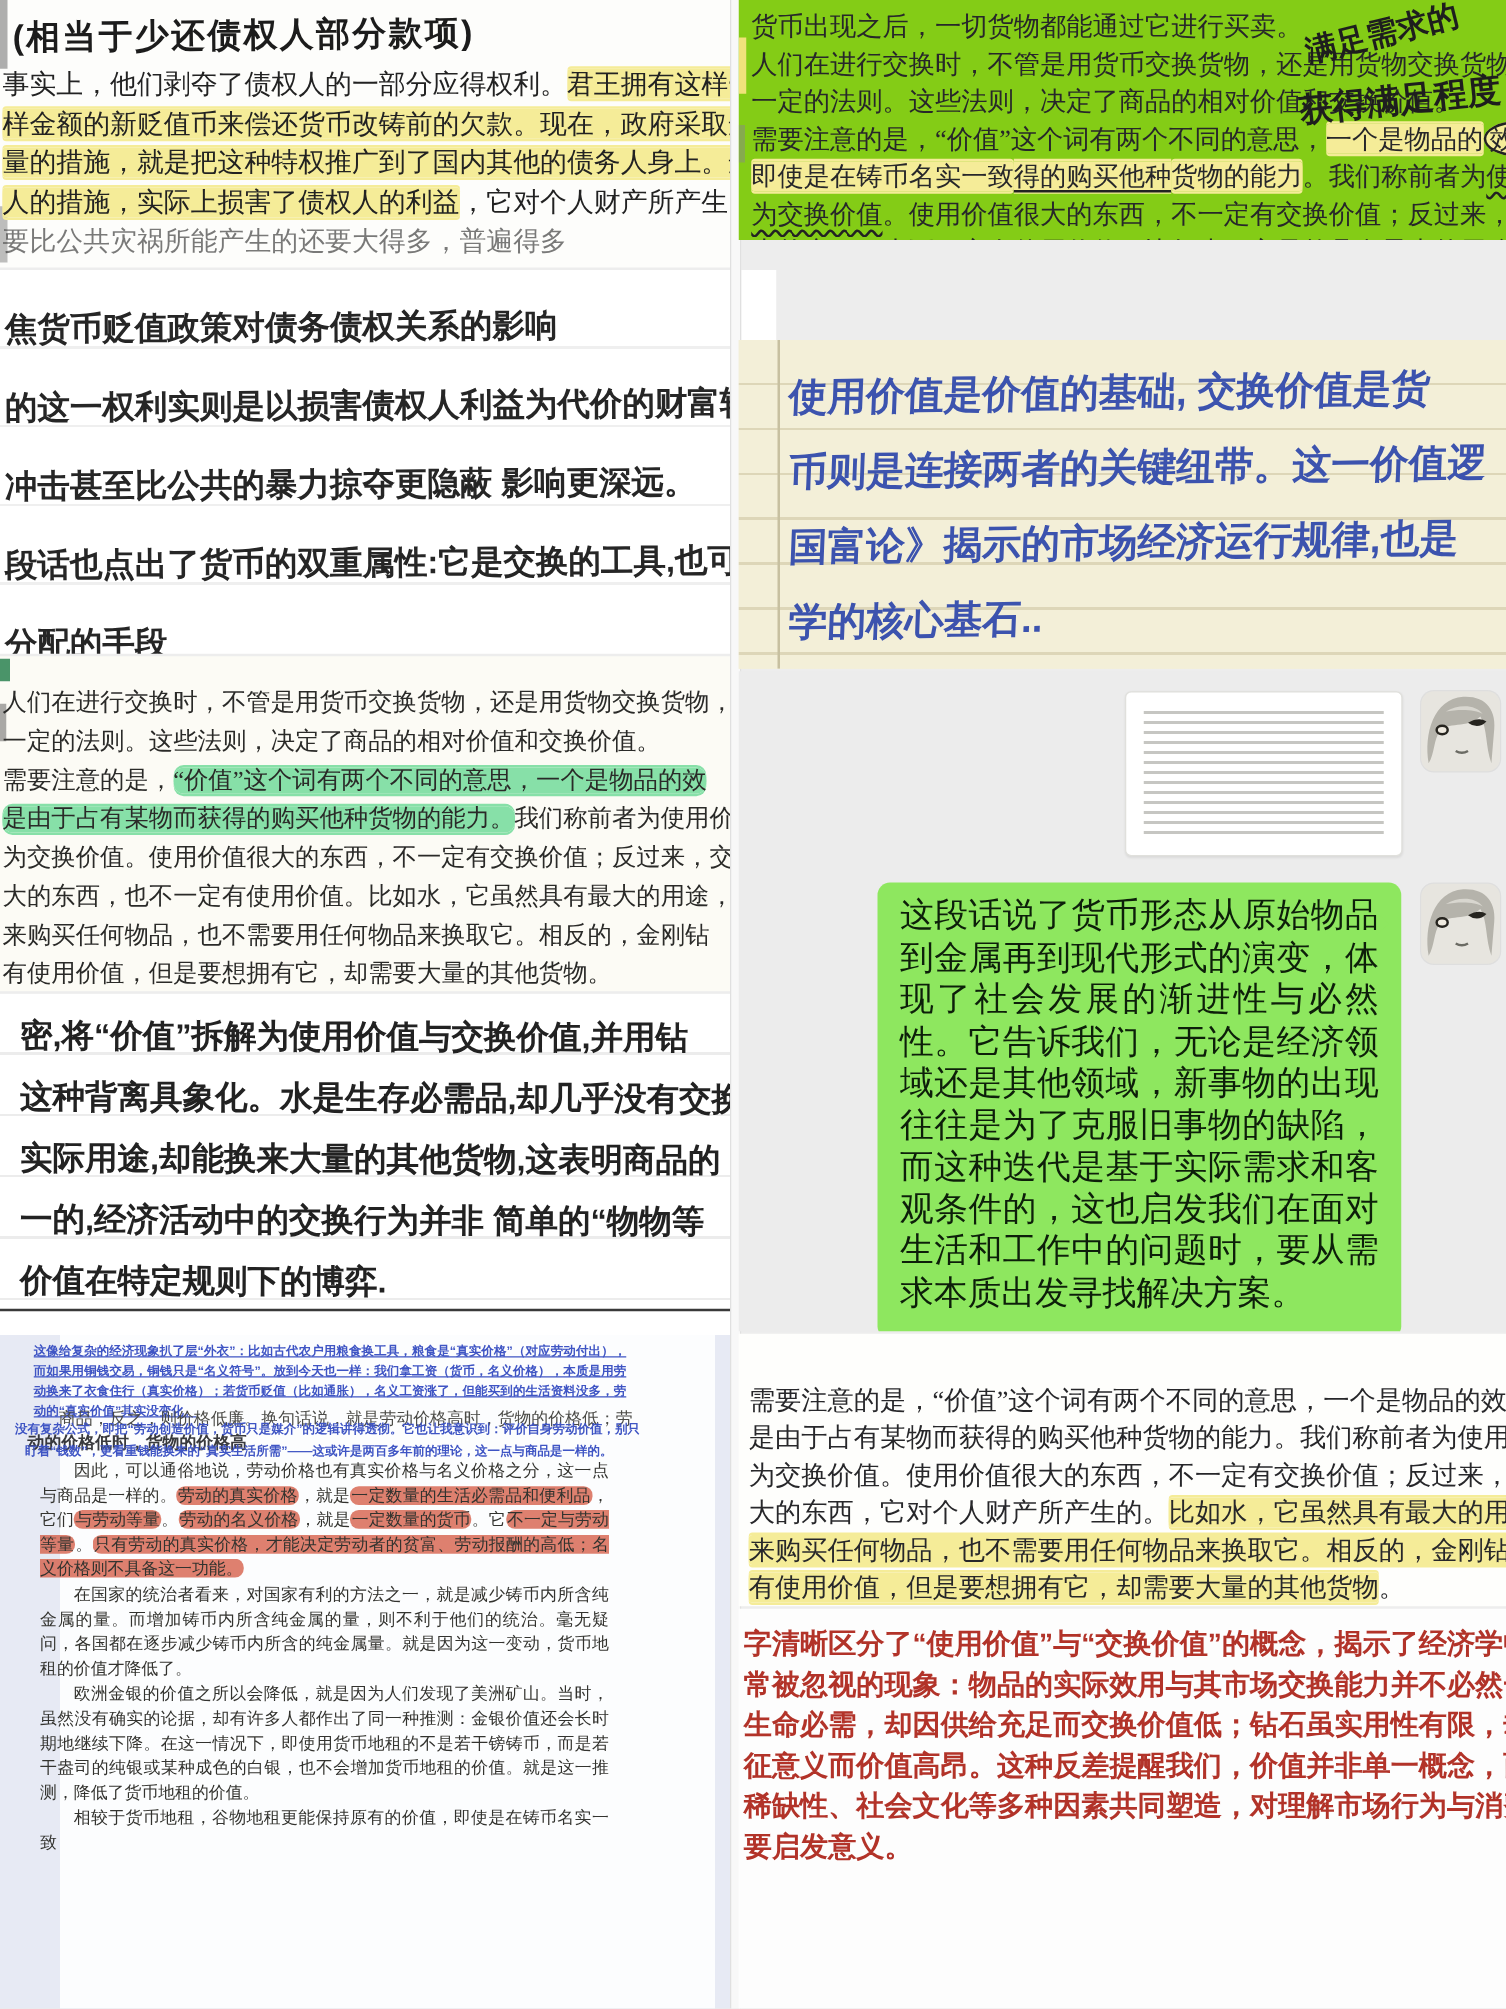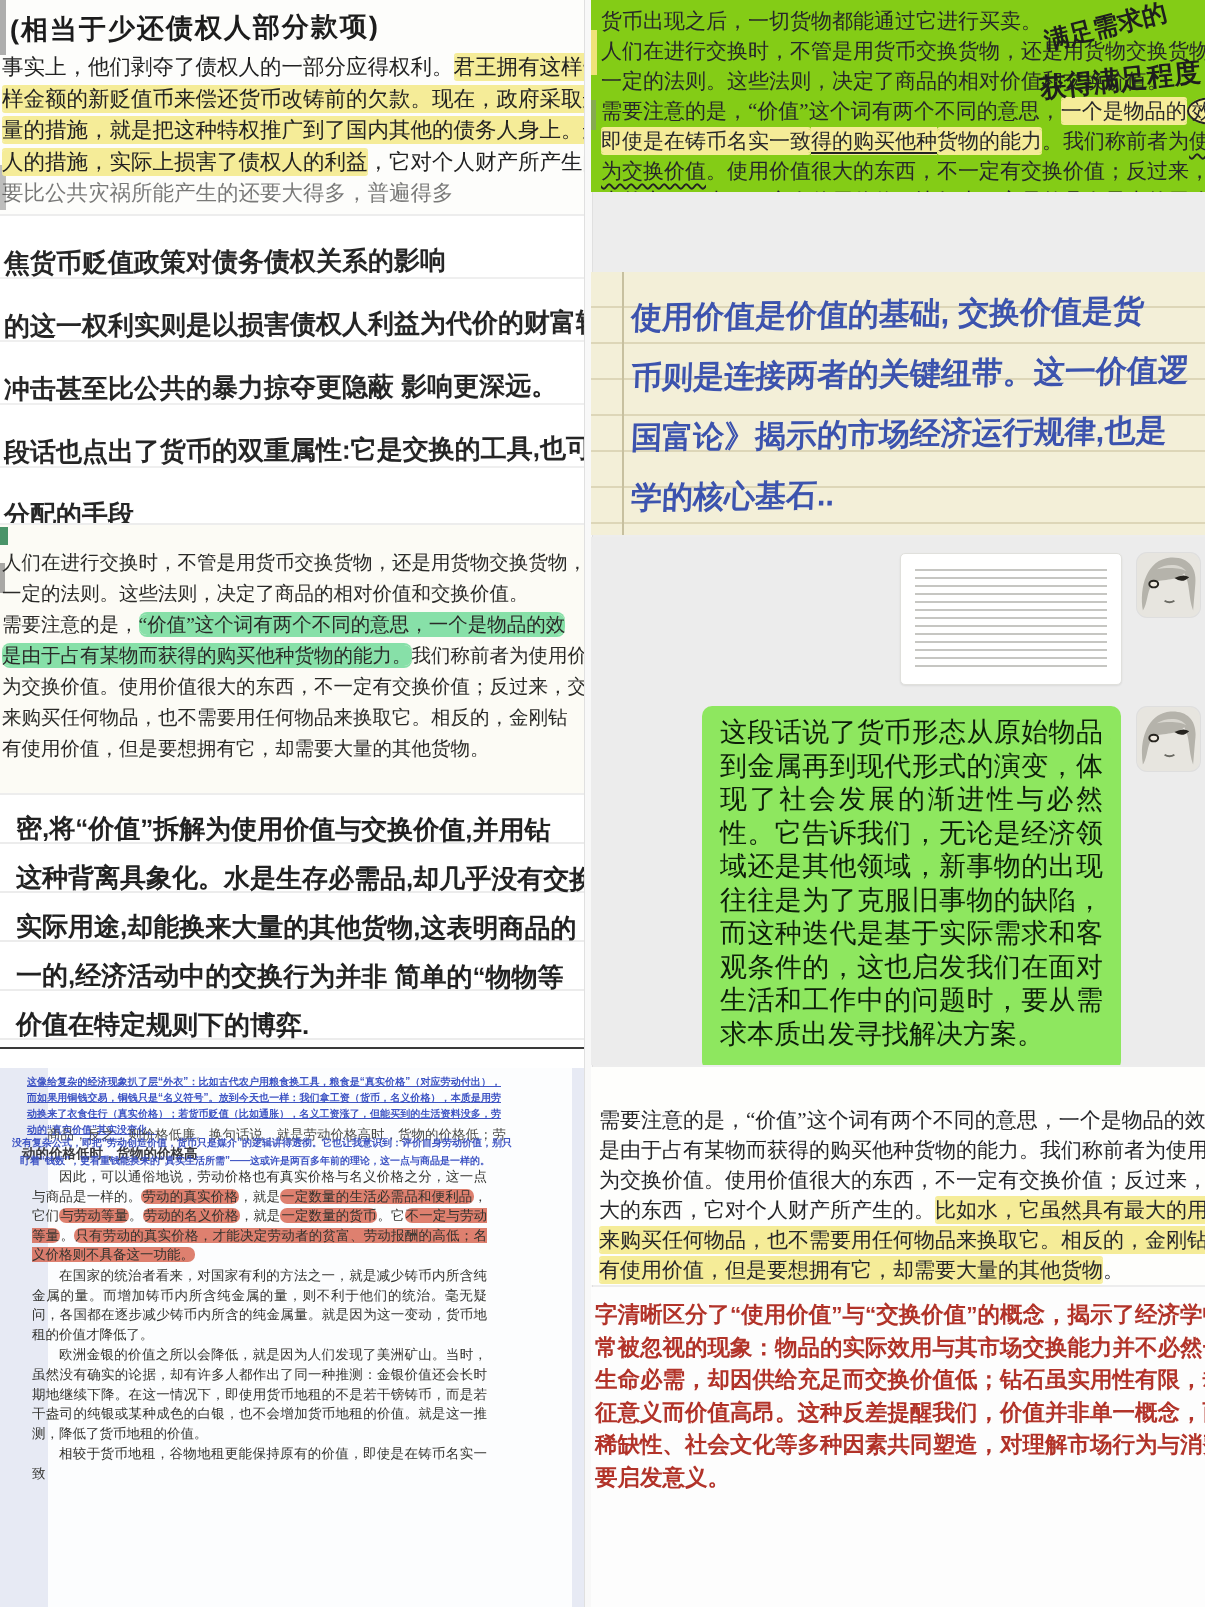--- a/index.html
+++ b/index.html
@@ -8,21 +8,21 @@
   .sec{position:absolute;overflow:hidden;}
   .serif{font-family:"Liberation Serif","DejaVu Serif",serif;}
   
   #s-l1{left:0;top:0;width:584px;height:214px;background:#fdfdfb;}
   .hw-title{position:absolute;left:10px;top:10px;font-size:27px;font-weight:900;color:#1c1c1c;
             letter-spacing:2px;transform:rotate(-.6deg);}
   #l1-lines{position:absolute;left:2px;top:52px;width:584px;}
   .bl1{font-size:21.5px;line-height:31.5px;white-space:nowrap;color:#222;}
   .bl1:last-child{opacity:.6;}
   #s-l2{left:0;top:216px;width:584px;height:307px;background:#ffffff;
-        background-image:repeating-linear-gradient(to bottom,transparent 0 61px,#efefef 61px 63px);}
+        background-image:repeating-linear-gradient(to bottom,transparent 0 61px,#efefef 61px 63px);padding-left:37px;}
   #l2-lines{position:absolute;left:4px;top:14px;width:580px;}
   .hline{height:63px;display:flex;align-items:center;font-size:26px;font-weight:800;color:#262626;
          white-space:nowrap;transform:rotate(-.4deg);}
   #s-l3{left:0;top:525px;width:584px;height:268px;background:#fcfbf5;}
   #l3-lines{position:absolute;left:2px;top:22px;width:584px;}
   .bl3{font-size:19.5px;line-height:31px;white-space:nowrap;color:#2a2a28;}
   #s-l4{left:0;top:795px;width:584px;height:273px;background:#fff;
         background-image:repeating-linear-gradient(to bottom,transparent 0 47px,#ececec 47px 49px);}
   #l4-lines{position:absolute;left:4px;top:10px;width:580px;margin-left:12px;}
   .h2line{height:49px;display:flex;align-items:center;font-size:26px;font-weight:700;color:#222;
@@ -121,20 +121,21 @@
 
   <div class="sec" id="s-l3">
     <div class="edge" style="left:0;top:2px;width:8px;height:18px;background:#1d7a46;opacity:.8"></div>
     <div class="edge" style="left:0;top:38px;width:5px;height:30px;background:#555;opacity:.5"></div>
     <div id="l3-lines" class="serif">
         <div class="bl3"><span>人们在进行交换时，不管是用货币交换货物，还是用货物交换货物，</span></div>
         <div class="bl3"><span>一定的法则。这些法则，决定了商品的相对价值和交换价值。</span></div>
         <div class="bl3"><span>需要注意的是，</span><span class="seg-g">“价值”这个词有两个不同的意思，一个是物品的效</span></div>
         <div class="bl3"><span class="seg-g">是由于占有某物而获得的购买他种货物的能力。</span><span>我们称前者为使用价</span></div>
         <div class="bl3"><span>为交换价值。使用价值很大的东西，不一定有交换价值；反过来，交</span></div>
+        <div class="bl3"><span>大的东西，也不一定有使用价值。比如水，它虽然具有最大的用途，</span></div>
         <div class="bl3"><span>来购买任何物品，也不需要用任何物品来换取它。相反的，金刚钻</span></div>
         <div class="bl3"><span>有使用价值，但是要想拥有它，却需要大量的其他货物。</span></div>
       </div>
   </div>
 
   <div class="sec" id="s-l4">
     <div id="l4-lines">
         <div class="h2line">密,将“价值”拆解为使用价值与交换价值,并用钻</div>
         <div class="h2line">这种背离具象化。水是生存必需品,却几乎没有交换价值</div>
         <div class="h2line">实际用途,却能换来大量的其他货物,这表明商品的</div>

